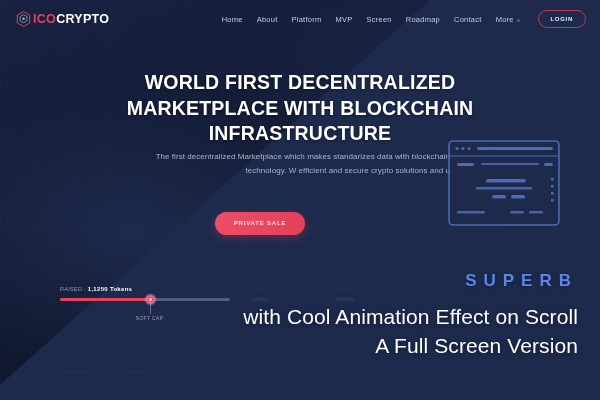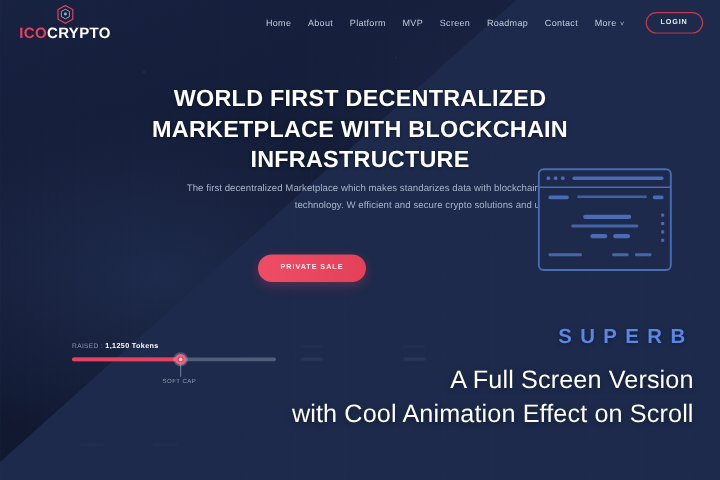--- a/index.html
+++ b/index.html
@@ -55,21 +55,21 @@
     background-size: 41px 100%, 100% 33px;
   }
 
   
   .site-header {
     position:absolute; top:0; left:0; right:0; height:38px;
     display:flex; align-items:center;
     padding:0 14px 0 16px;
     z-index:40;
   }
-  .brand { display:flex; align-items:center; gap:2px;flex-direction:column; }
+  .brand { display:flex; align-items:center; gap:2px; }
   .brand-mark { width:15px; height:16px; flex:0 0 auto; display:block; }
   .brand-text {
     font-size:12.5px; font-weight:bold; letter-spacing:.3px;
     white-space:nowrap; line-height:1;
   }
   .brand-ico { color:#e8415d; }
   .brand-crypto { color:#ffffff; }
 
   .main-nav {
     margin-left:auto;
@@ -278,17 +278,17 @@
     </div>
 
     <div class="ghost-bottom">
       <div class="ghost-bottom-item">————</div>
       <div class="ghost-bottom-item">————</div>
     </div>
   </div>
 
   <div class="promo-kicker">SUPERB</div>
   <div class="promo-title">
+    <div>with Cool Animation Effect on Scroll</div>
     <div>A Full Screen Version</div>
-    <div>with Cool Animation Effect on Scroll</div>
   </div>
 
 </div>
 
 </body></html>

